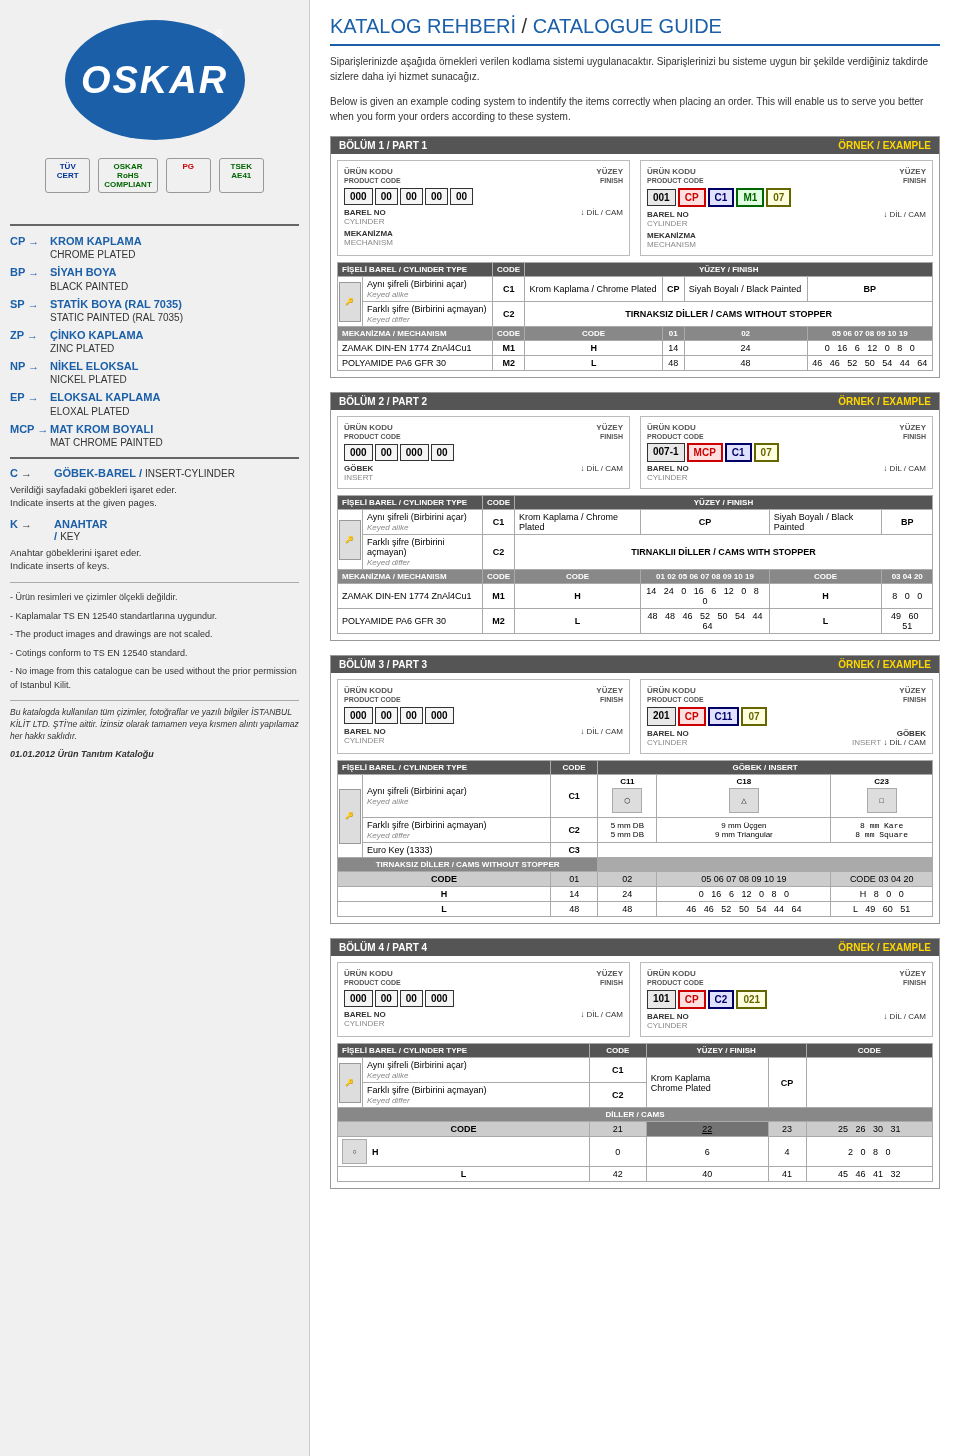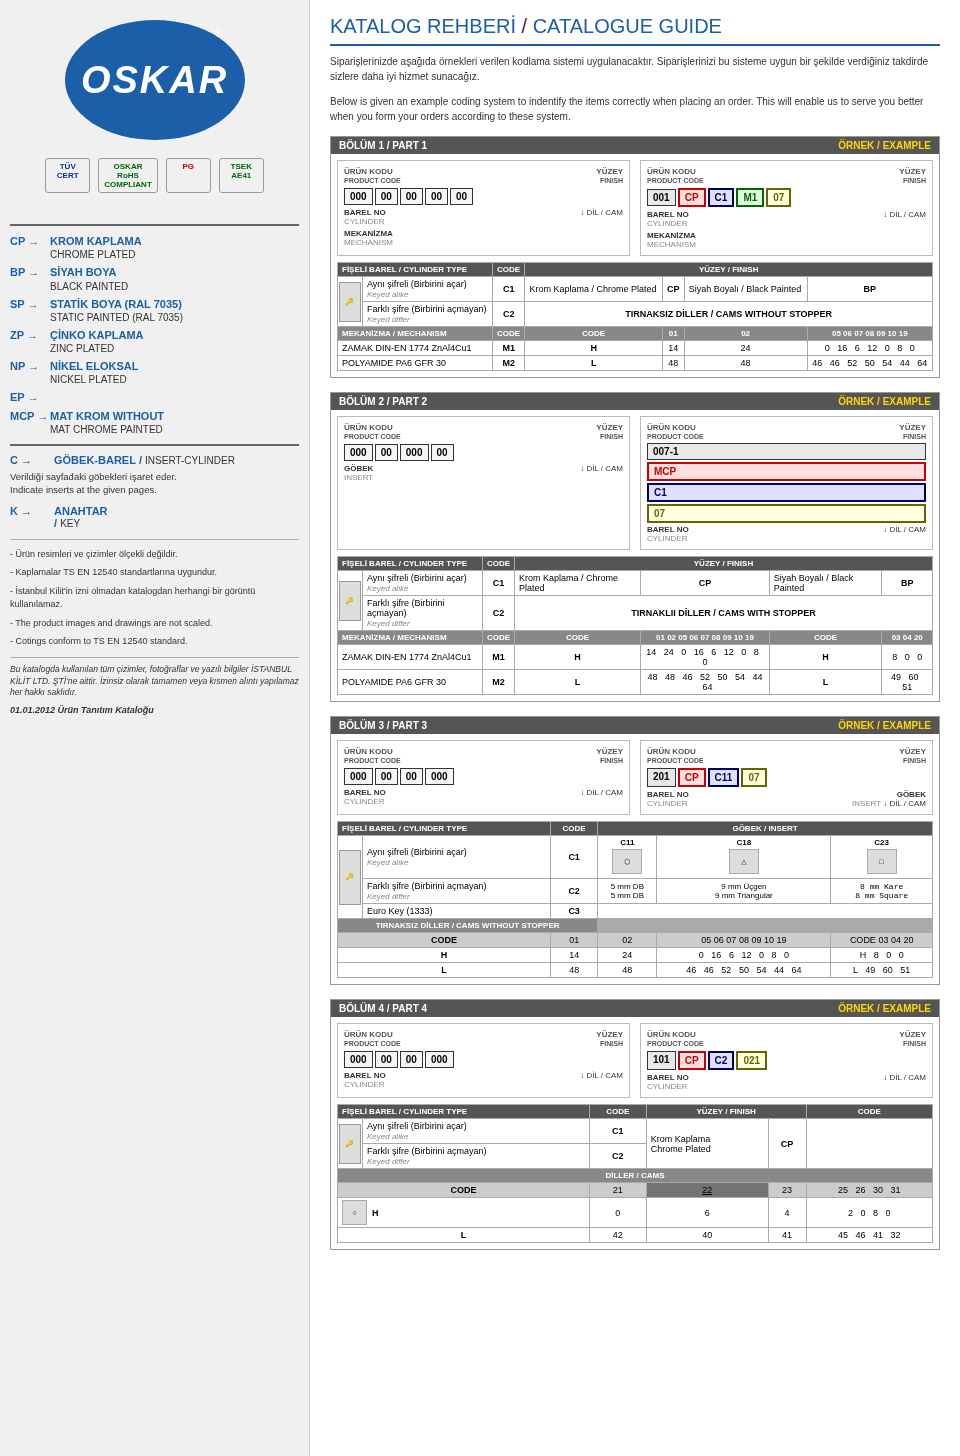--- a/index.html
+++ b/index.html
@@ -120,25 +120,29 @@
       </li>
       <li class="abbrev-item">
         <span class="abbrev-code">NP <span class="abbrev-arrow">→</span></span>
         <span class="abbrev-content">
           <span class="abbrev-tr">NİKEL ELOKSAL</span>
           <span class="abbrev-en">NICKEL PLATED</span>
         </span>
       </li>
       <li class="abbrev-item">
         <span class="abbrev-code">EP <span class="abbrev-arrow">→</span></span>
+        <span class="abbrev-content">
+          <span class="abbrev-tr">ELOKSAL KAPLAMA</span>
+          <span class="abbrev-en">ELOXAL PLATED</span>
+        </span>
       </li>
       <li class="abbrev-item">
         <span class="abbrev-code">MCP <span class="abbrev-arrow">→</span></span>
         <span class="abbrev-content">
-          <span class="abbrev-tr">MAT KROM WITHOUT</span>
+          <span class="abbrev-tr">MAT KROM BOYALI</span>
           <span class="abbrev-en">MAT CHROME PAINTED</span>
         </span>
       </li>
     </ul>
 
     <hr class="divider">
 
     <div class="insert-section">
       <div class="insert-title">
         <span class="insert-code">C <span style="color:#333">→</span></span>
@@ -156,28 +160,32 @@
 
     <div class="key-section" style="margin-top:8px;">
       <div class="insert-title">
         <span class="insert-code">K <span style="color:#333">→</span></span>
         <div>
           <span class="abbrev-tr">ANAHTAR</span>
           <span style="font-size:11px;color:#1a5fa8;font-weight:bold;"> / </span>
           <span class="abbrev-en" style="display:inline;font-size:10px;color:#333;">KEY</span>
         </div>
       </div>
+      <div class="insert-desc">
+        <span>Anahtar göbeklerini işaret eder.</span><br>
+        <span>Indicate inserts of keys.</span>
+      </div>
     </div>
 
     <div class="info-text">
       <p>- Ürün resimleri ve çizimler ölçekli değildir.</p>
       <p>- Kaplamalar TS EN 12540 standartlarına uygundur.</p>
-      <p>- İstanbul Kilit'in izni olmadan katalogdan herhangi bir görüntü kullanılamaz.</p>
       <p>- The product images and drawings are not scaled.</p>
       <p>- Cotings conform to TS EN 12540 standard.</p>
+      <p>- No image from this catalogue can be used without the prior permission of Istanbul Kilit.</p>
     </div>
 
     <div class="footer-text">
       <span>Bu katalogda kullanılan tüm çizimler, fotoğraflar ve yazılı bilgiler İSTANBUL KİLİT LTD. ŞTİ'ne aittir. İzinsiz olarak tamamen veya kısmen alıntı yapılamaz her hakkı saklıdır.</span>
       <div class="footer-date">01.01.2012 Ürün Tanıtım Kataloğu</div>
     </div>
   </div>
 
   <div class="main">
 
@@ -330,21 +338,21 @@
               <div><span style="font-weight:bold;">GÖBEK</span><br><span style="color:#888;">INSERT</span></div>
               <div>↓ DİL / CAM</div>
             </div>
           </div>
 
           <div style="flex:1; border:1px solid #bbb; padding:6px; font-size:9px;">
             <div style="display:flex; justify-content:space-between; margin-bottom:2px;">
               <span style="font-size:8px; color:#555; font-weight:bold;">ÜRÜN KODU<br><span style="font-size:7px;">PRODUCT CODE</span></span>
               <span style="font-size:8px; color:#555; font-weight:bold; text-align:right;">YÜZEY<br><span style="font-size:7px;">FINISH</span></span>
             </div>
-            <div style="display:flex; gap:2px; margin:0 0;flex-direction:column;">
+            <div style="display:flex; gap:2px; margin:0 0;">
               <div style="border:1px solid #333; padding:2px 5px; font-size:10px; font-weight:bold; background:#e8e8e8;">007-1</div>
               <div style="border:2px solid #c00; padding:2px 5px; font-size:10px; font-weight:bold; background:#ffe0e0; color:#c00;">MCP</div>
               <div style="border:2px solid #006; padding:2px 5px; font-size:10px; font-weight:bold; background:#e0e0ff; color:#006;">C1</div>
               <div style="border:2px solid #660; padding:2px 5px; font-size:10px; font-weight:bold; background:#ffffe0; color:#660;">07</div>
             </div>
             <div style="font-size:8px; color:#333; margin-top:2px; display:flex; justify-content:space-between;">
               <div><span style="font-weight:bold;">BAREL NO</span><br><span style="color:#888;">CYLINDER</span></div>
               <div>↓ DİL / CAM</div>
             </div>
           </div>

